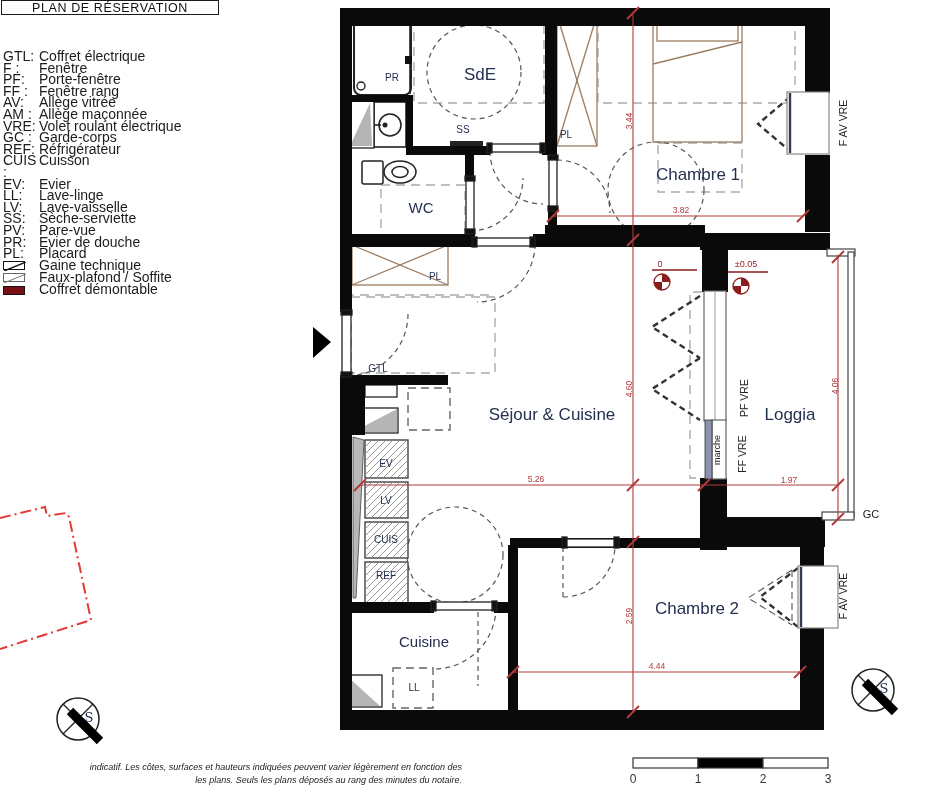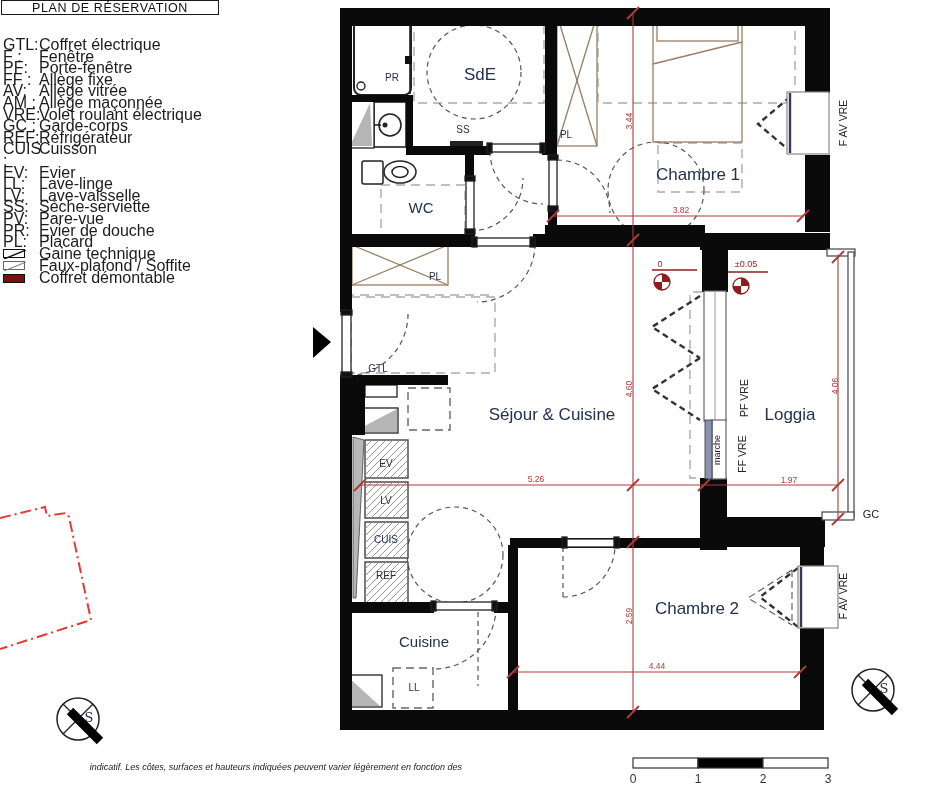--- a/index.html
+++ b/index.html
@@ -2,21 +2,21 @@
 <html><head>
 <meta charset="utf-8">
 <style>
   html,body{margin:0;padding:0;background:#fff;}
   .canvas{position:relative;width:935px;height:800px;background:#fff;overflow:hidden;
           font-family:"Liberation Sans",sans-serif;}
   .abs{position:absolute;}
   .title-box{left:1px;top:0;width:216px;height:13px;border:1.6px solid #1a1a1a;
              font-size:12.5px;letter-spacing:.6px;color:#111;display:flex;align-items:center;
              justify-content:center;font-weight:500;}
-  .legend{left:3px;top:39px;width:230px;font-size:16px;color:#1c1c1c;line-height:11.6px;}
+  .legend{left:3px;top:51px;width:230px;font-size:14px;color:#1c1c1c;line-height:11.6px;}
   .lg-row{display:flex;}
   .lg-abbr{width:36px;flex:0 0 36px;}
   .lg-sym-row{display:flex;align-items:center;height:12.2px;text-align:center;}
   .sym{width:22px;height:9px;flex:0 0 22px;margin-right:14px;position:relative;box-sizing:border-box;}
   .sym-1{border:1.4px solid #111;background:#fff;}
   .sym-2{border:1px solid #666;background:#fff;}
   .sym-3{border:1px solid #111;background:#7a1016;}
   .sym svg{position:absolute;left:0;top:0;}
   .footer{left:2px;top:761px;width:460px;font-size:9px;font-style:italic;color:#222;line-height:12.9px;text-align:right;}
   svg text{font-family:"Liberation Sans",sans-serif;}
@@ -40,21 +40,21 @@
     <div class="lg-row">
         <span class="lg-abbr">F :</span>
         <span>Fenêtre</span>
       </div>
     <div class="lg-row">
         <span class="lg-abbr">PF:</span>
         <span>Porte-fenêtre</span>
       </div>
     <div class="lg-row">
         <span class="lg-abbr">FF :</span>
-        <span>Allège fixe</span>
+        <span>Fenêtre rang</span>
       </div>
     <div class="lg-row">
         <span class="lg-abbr">AV:</span>
         <span>Allège vitrée</span>
       </div>
     <div class="lg-row">
         <span class="lg-abbr">AM :</span>
         <span>Allège maçonnée</span>
       </div>
     <div class="lg-row">
@@ -118,20 +118,21 @@
       <span>Faux-plafond / Soffite</span>
       </div>
     <div class="lg-sym-row">
       <span class="sym sym-3"></span>
       <span>Coffret démontable</span>
       </div>
   </div>
 
   <div class="abs footer">
     <div>indicatif. Les côtes, surfaces et hauteurs indiquées peuvent varier légèrement en fonction des</div>
+    <div>les plans. Seuls les plans déposés au rang des minutes du notaire.</div>
   </div>
 
   <svg class="abs" width="935" height="800" viewBox="0 0 935 800" style="left:0;top:0;">
 
     <g fill="none" stroke="#ababab" stroke-width="1.4" stroke-dasharray="9 6">
       <rect x="414" y="20" width="130" height="83"></rect>
       <rect x="381" y="185" width="84" height="50"></rect>
       <line x1="345" y1="295" x2="495" y2="295"></line>
       <rect x="351" y="297" width="144" height="76"></rect>
       <rect x="598" y="18" width="197" height="85"></rect>

